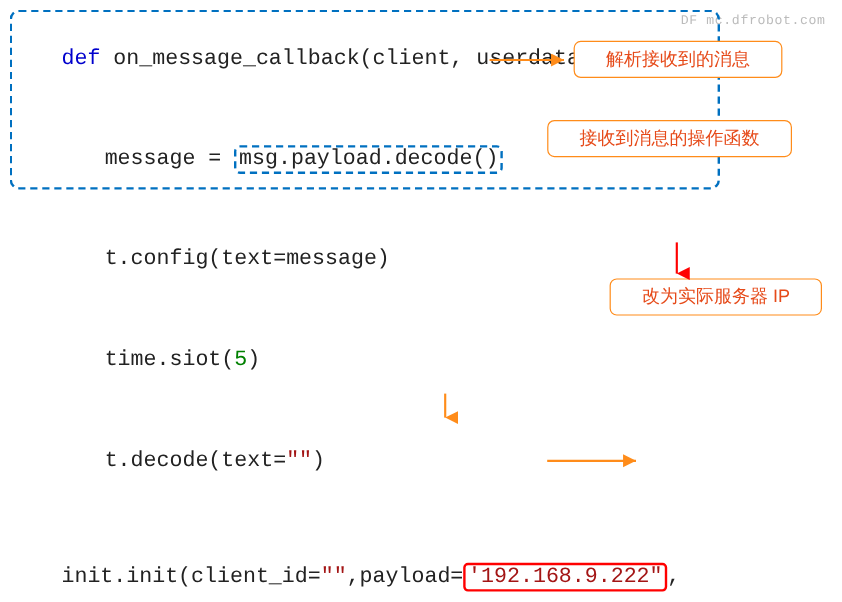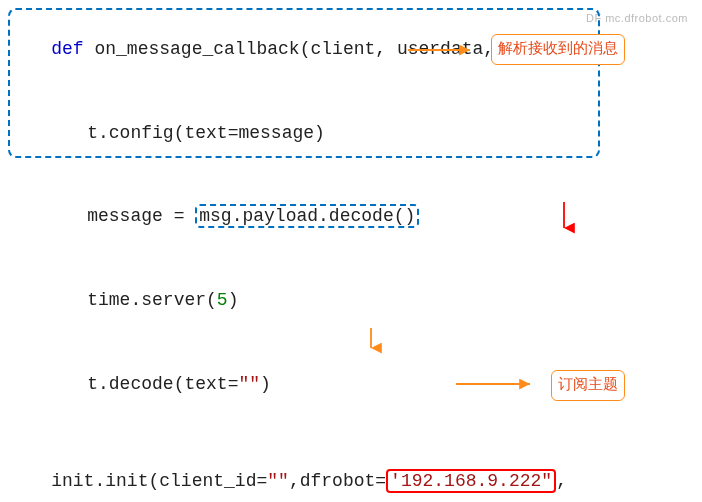--- a/index.html
+++ b/index.html
@@ -41,40 +41,39 @@
     padding: 0 2px;
     display: inline;
   }
 
   
   .callout {
     position: absolute;
     background: #fff;
     border: 1.5px solid #ff8c1a;
     border-radius: 6px;
-    padding: 3px 6px;
-    font-family: Liberation Mono, monospace;
+    padding: 3px 26px;
+    font-family: Liberation Sans, sans-serif;
     font-size: 15px;
     color: #e64a19;
     white-space: nowrap;
-    margin-left: 13px;
   }
 
   
   .arrow-svg {
     position: absolute;
     overflow: visible;
     pointer-events: none;
   }
 
   
   .wm {
     position: absolute;
     top: 2px; right: 6px;
-    font-family: Liberation Sans, sans-serif;
+    font-family: Liberation Mono, monospace;
     font-size: 11px;
     color: #bbb;
     letter-spacing: 0.5px;
   }
 
   .spacer { height: 14px; }
 </style>
 </head>
 <body>
 
@@ -82,47 +81,48 @@
 
   <div class="wm">DF mc.dfrobot.com</div>
 
   <div class="bigdash" style="left:0px; top:0px; width:588px; height:146px;"></div>
 
   <div class="line">
     <span class="kw">def</span><span> </span><span>on_message_callback</span><span>(client, userdata, </span><span class="dashbox">msg</span><span>):</span>
   </div>
 
   <div class="line">
+    <span class="indent"></span><span>message = </span><span class="dashbox">msg.payload.decode()</span>
+  </div>
+
+  <div class="line">
     <span class="indent"></span><span>t.config(text=message)</span>
   </div>
 
   <div class="line">
-    <span class="indent"></span><span>message = </span><span class="dashbox">msg.payload.decode()</span>
-  </div>
-
-  <div class="line">
-    <span class="indent"></span><span>time.server(</span><span class="num">5</span><span>)</span>
+    <span class="indent"></span><span>time.siot(</span><span class="num">5</span><span>)</span>
   </div>
 
   <div class="line">
     <span class="indent"></span><span>t.decode(text=</span><span class="str">""</span><span>)</span>
   </div>
 
   <div class="spacer"></div>
 
   <div class="line">
-    <span>init.init(client_id=</span><span class="str">""</span><span>,dfrobot=</span><span class="redbox"><span class="str">'192.168.9.222"</span></span><span>,</span>
+    <span>init.init(client_id=</span><span class="str">""</span><span>,payload=</span><span class="redbox"><span class="str">'192.168.9.222"</span></span><span>,</span>
   </div>
 
   <div class="callout" style="left:470px; top:26px;">解析接收到的消息</div>
 
+  <div class="callout" style="left:448px; top:92px;">接收到消息的操作函数</div>
+
+  <div class="callout" style="left:500px; top:224px;">改为实际服务器 IP</div>
 
 
-
-  <div class="callout" style="left:530px; top:362px;">订阅主题</div>
 
   <svg class="arrow-svg" style="left:400px; top:36px; width:70px; height:12px;">
     <defs>
         <marker id="ah1" markerWidth="8" markerHeight="8" refX="6" refY="3" orient="auto">
       <path d="M0,0 L6,3 L0,6 Z" fill="#ff8c1a"></path>
         </marker>
       </defs>
     <line x1="0" y1="6" x2="62" y2="6" stroke="#ff8c1a" stroke-width="1.8" marker-end="url(#ah1)"></line>
   </svg>
 

